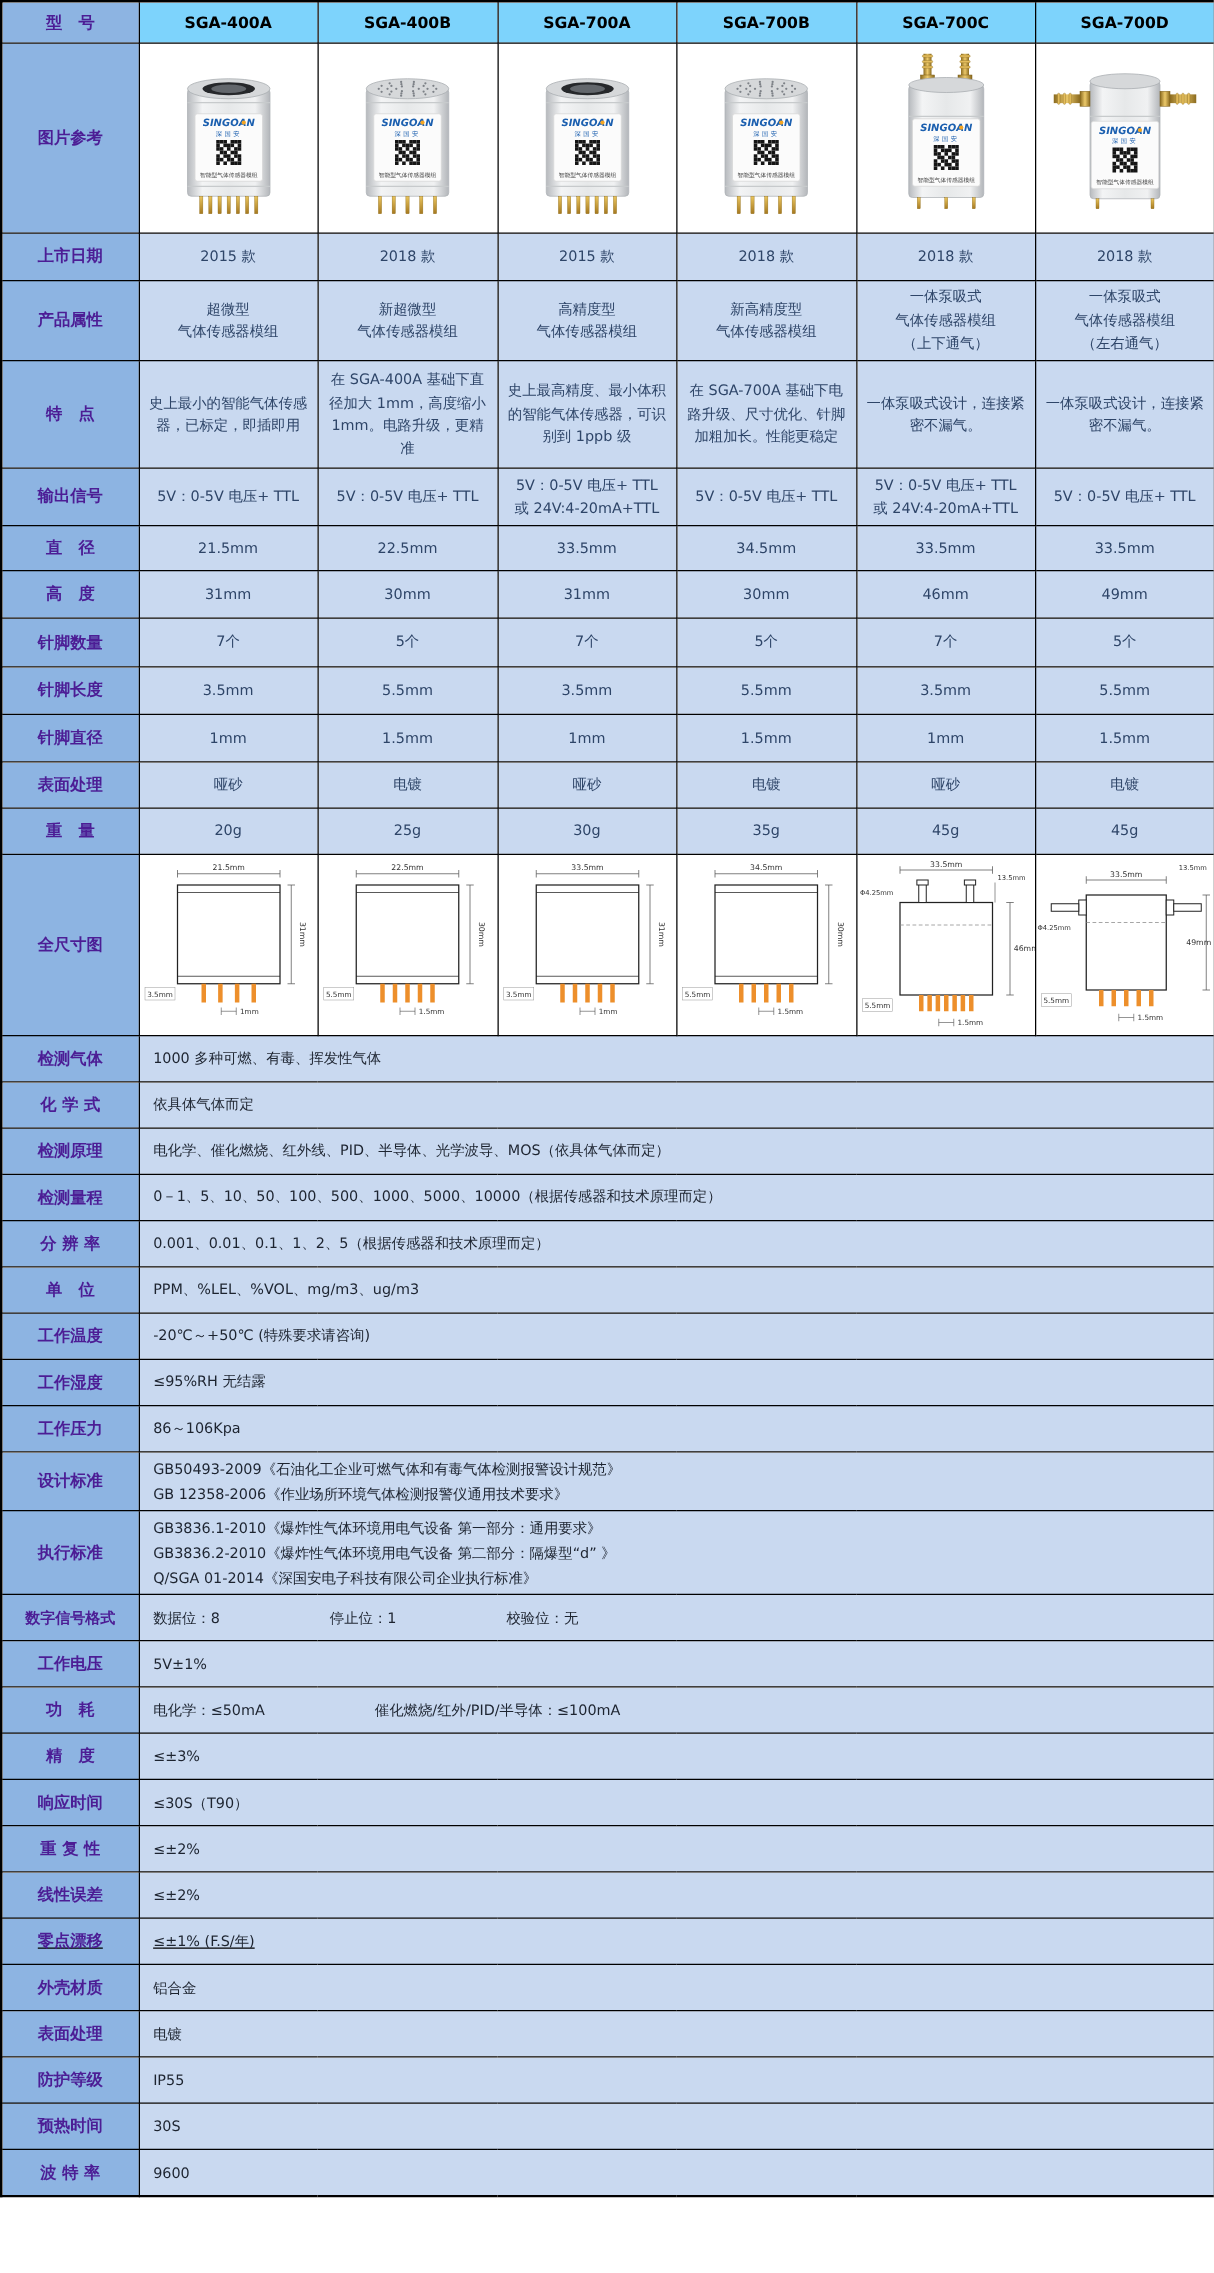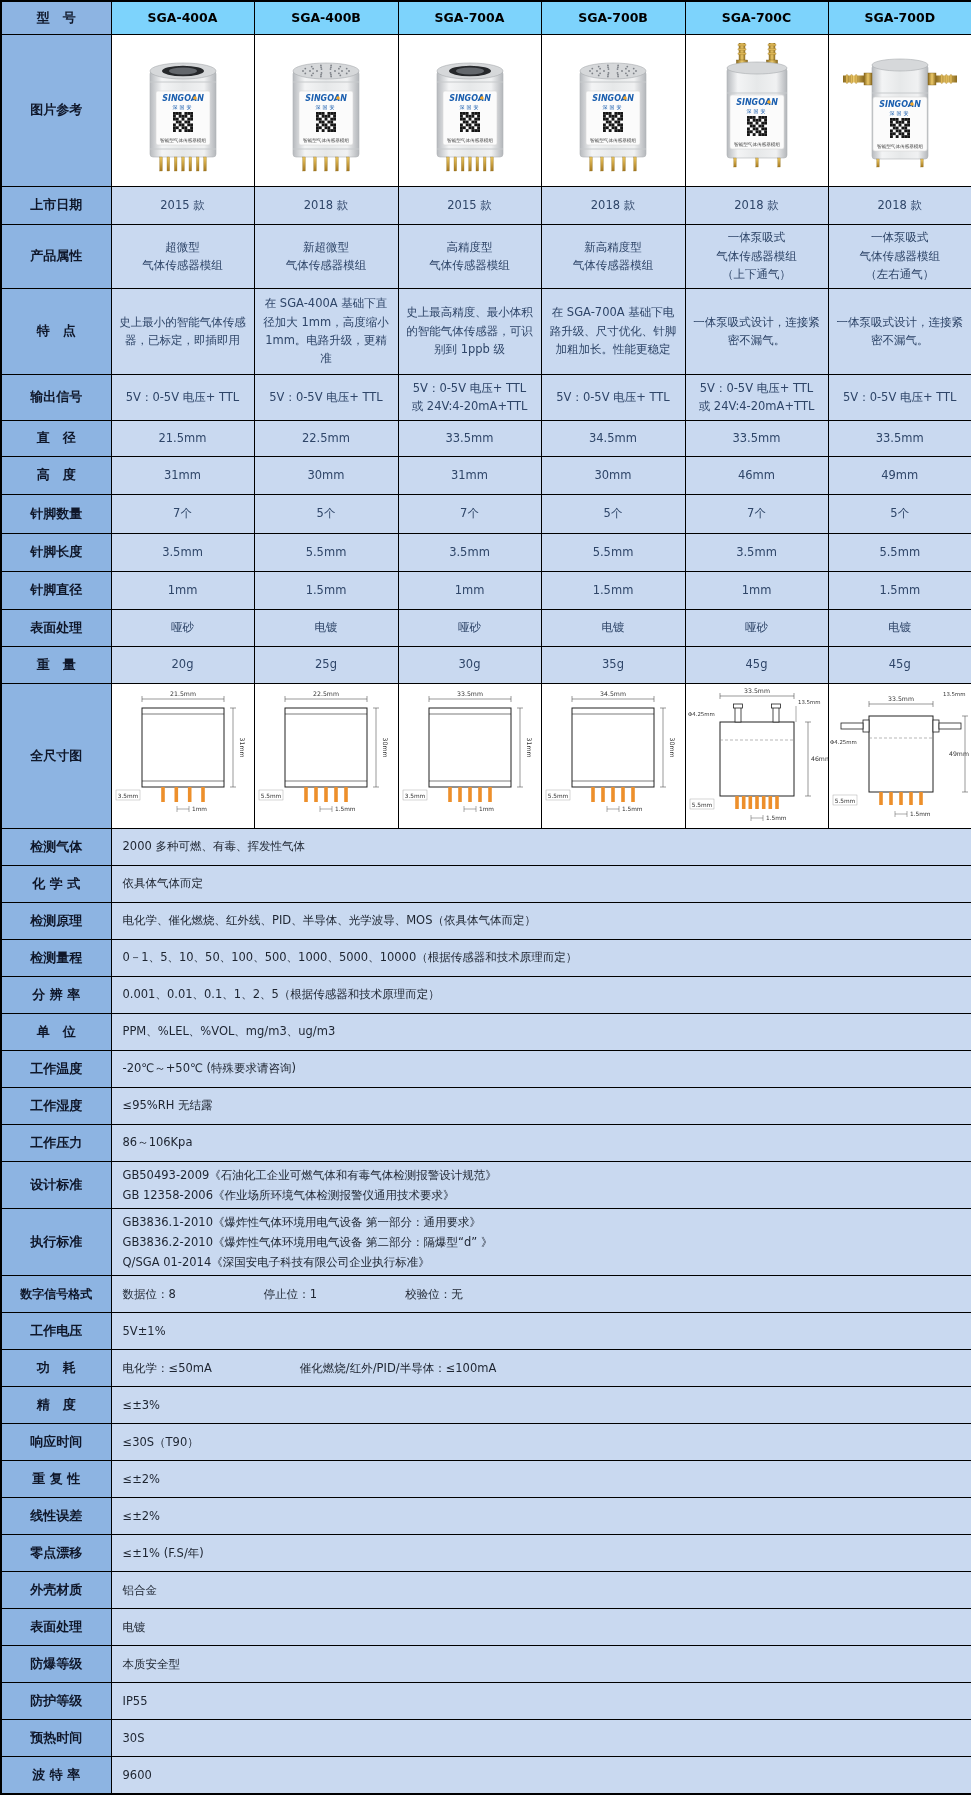--- a/index.html
+++ b/index.html
@@ -1,20 +1,20 @@
 <!DOCTYPE html>
 <html><head>
 <meta charset="utf-8">
 <style>
   html,body{margin:0;padding:0;background:#fff;}
   body{font-family:"DejaVu Sans","Liberation Sans",sans-serif;}
   .page{width:971px;}
   table.spec{border-collapse:collapse;width:971px;table-layout:fixed;border:2px solid #000;}
   table.spec td{border:1px solid #000;overflow:hidden;vertical-align:middle;}
-  td.lbl{background:#8DB4E2;font-weight:bold;text-align:center;font-size:13px;color:#0f172a;padding:0 2px;}
+  td.lbl{background:#8DB4E2;font-weight:bold;text-align:center;font-size:13px;color:#4c1d95;padding:0 2px;}
   td.lbl.small{font-size:12px;}
   td.mdl{background:#7dd3fc;font-weight:bold;text-align:center;font-size:12.5px;color:#000;}
   td.val{background:#C9D9F0;text-align:center;font-size:11.5px;color:#2E4568;
          white-space:pre-line;padding:2px 5px;line-height:1.6;}
   td.white{background:#fff;text-align:center;padding:0;}
   td.full{background:#C9D9F0;font-size:11.5px;color:#1d2430;text-align:left;
           padding:3px 11px;white-space:pre-line;line-height:1.75;}
   .parts{display:flex;align-items:center;}
   .parts span{margin-right:88px;}
   svg{display:block;margin:0 auto;}
@@ -828,21 +828,21 @@
   <text x="16" y="118.6" text-anchor="middle" font-size="5.8" fill="#333">5.5mm</text>
   <line x1="66" y1="130" x2="78" y2="130" stroke="#555" stroke-width="0.5"></line>
   <line x1="66" y1="127" x2="66" y2="133" stroke="#555" stroke-width="0.5"></line>
   <line x1="78" y1="127" x2="78" y2="133" stroke="#555" stroke-width="0.5"></line>
   <text x="81" y="132" font-size="5.8" fill="#333">1.5mm</text>
             </svg>
           </td>
         </tr>
         <tr style="height: 37px;">
           <td class="lbl">检测气体</td>
-          <td class="full" colspan="6">2000 多种可燃、有毒、挥发性气体</td>
+          <td class="full" colspan="6">1000 多种可燃、有毒、挥发性气体</td>
         </tr>
         <tr style="height: 37px;">
           <td class="lbl">化 学 式</td>
           <td class="full" colspan="6">依具体气体而定</td>
         </tr>
         <tr style="height: 37px;">
           <td class="lbl">检测原理</td>
           <td class="full" colspan="6">电化学、催化燃烧、红外线、PID、半导体、光学波导、MOS（依具体气体而定）</td>
         </tr>
         <tr style="height: 37px;">
@@ -901,35 +901,31 @@
           <td class="full" colspan="6">≤30S（T90）</td>
         </tr>
         <tr style="height: 37px;">
           <td class="lbl">重 复 性</td>
           <td class="full" colspan="6">≤±2%</td>
         </tr>
         <tr style="height: 37px;">
           <td class="lbl">线性误差</td>
           <td class="full" colspan="6">≤±2%</td>
         </tr>
-        <tr style="height: 37px;">
+        <tr style="height: 37px; text-decoration: underline;">
           <td class="lbl">零点漂移</td>
           <td class="full" colspan="6">≤±1% (F.S/年)</td>
         </tr>
         <tr style="height: 37px;">
           <td class="lbl">外壳材质</td>
           <td class="full" colspan="6">铝合金</td>
         </tr>
         <tr style="height: 37px;">
           <td class="lbl">表面处理</td>
           <td class="full" colspan="6">电镀</td>
-        </tr>
-        <tr style="height: 37px;">
-          <td class="lbl">防爆等级</td>
-          <td class="full" colspan="6">本质安全型</td>
         </tr>
         <tr style="height: 37px;">
           <td class="lbl">防护等级</td>
           <td class="full" colspan="6">IP55</td>
         </tr>
         <tr style="height: 37px;">
           <td class="lbl">预热时间</td>
           <td class="full" colspan="6">30S</td>
         </tr>
         <tr style="height: 37px;">

